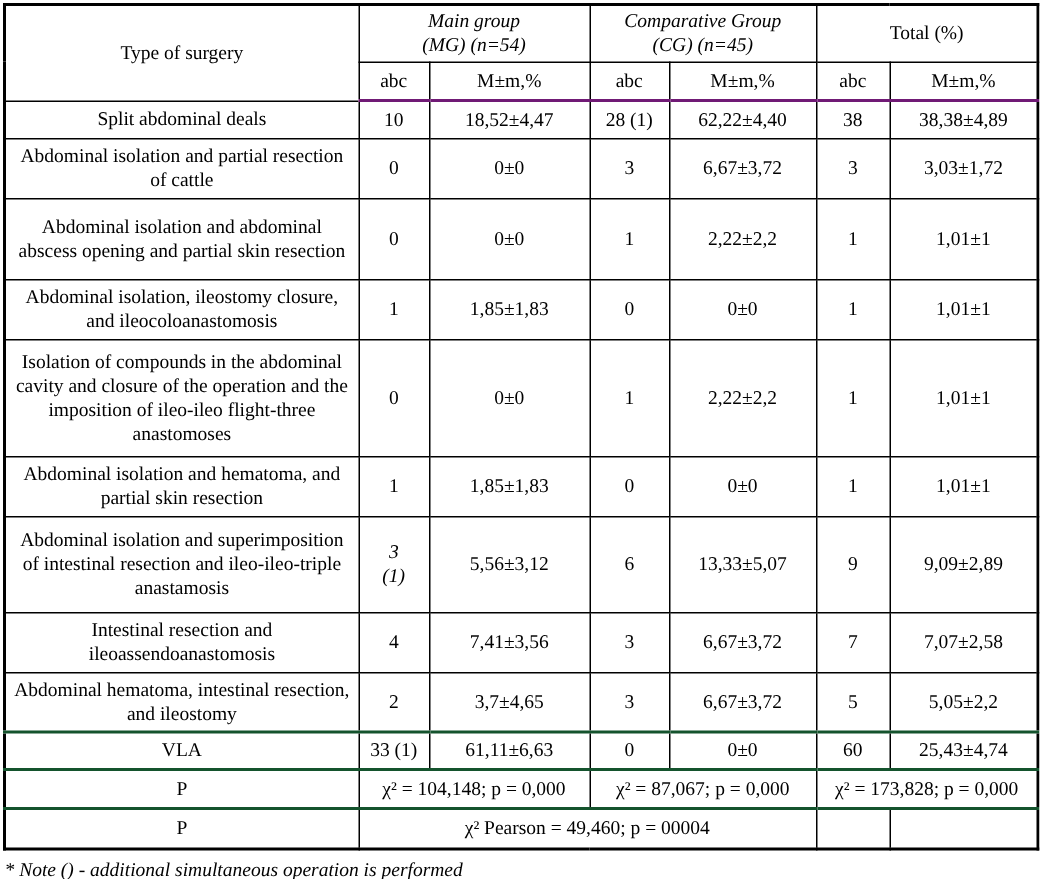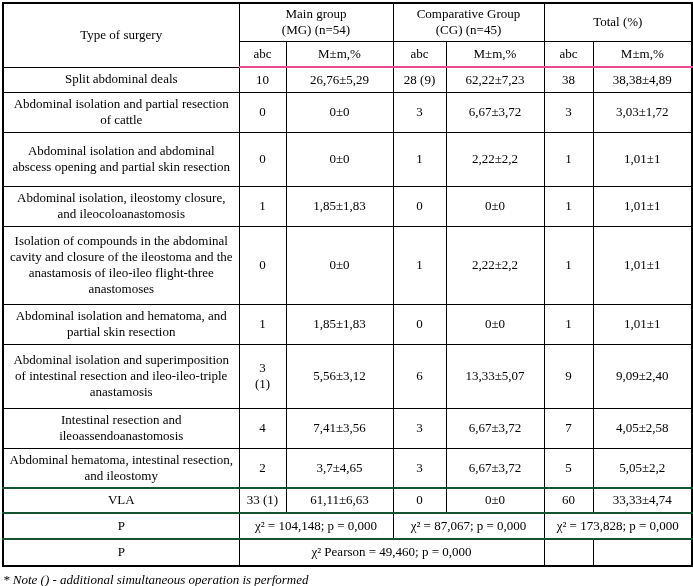--- a/index.html
+++ b/index.html
@@ -26,33 +26,34 @@
     border: 1px solid #000;
     font-size: 13px;
     font-weight: normal;
     text-align: center;
     vertical-align: middle;
     padding: 2px 3px;
     line-height: 1.25;
     overflow: hidden;
   }
   table.stats thead tr.subhead td {
-    border-bottom: 2px solid #ec4899;
+    border-bottom: 2px solid #701a75;
   }
   td.surgery {
     text-align: left;
     padding-left: 5px;
     padding-right: 4px;
     font-family: Liberation Serif, serif;
   }
   td.center-label {
     text-align: center;
   }
   td.prewrap, td.grouphead {
     white-space: pre-line;
+    font-style: italic;
   }
   tr.thick-top td {
     border-top: 2px solid #14532d;
   }
   .footnote {
     margin: 5px 0 0 1px;
     font-size: 13px;
     font-style: italic;
   }
 </style>
@@ -85,23 +86,23 @@
         <td>abc</td>
         <td>M±m,%</td>
         <td>abc</td>
         <td>M±m,%</td>
       </tr>
     </thead>
     <tbody>
       <tr style="height:25px">
         <td class="surgery">Split abdominal deals</td>
         <td>10</td>
-        <td>26,76±5,29</td>
-        <td>28 (9)</td>
-        <td>62,22±7,23</td>
+        <td>18,52±4,47</td>
+        <td>28 (1)</td>
+        <td>62,22±4,40</td>
         <td>38</td>
         <td>38,38±4,89</td>
       </tr>
       <tr style="height:40px">
         <td class="surgery">Abdominal isolation and partial resection of cattle</td>
         <td>0</td>
         <td>0±0</td>
         <td>3</td>
         <td>6,67±3,72</td>
         <td>3</td>
@@ -119,21 +120,21 @@
       <tr style="height:40px">
         <td class="surgery">Abdominal isolation, ileostomy closure, and ileocoloanastomosis</td>
         <td>1</td>
         <td>1,85±1,83</td>
         <td>0</td>
         <td>0±0</td>
         <td>1</td>
         <td>1,01±1</td>
       </tr>
       <tr style="height:78px">
-        <td class="surgery">Isolation of compounds in the abdominal cavity and closure of the ileostoma and the anastamosis of ileo-ileo flight-three anastomoses</td>
+        <td class="surgery">Isolation of compounds in the abdominal cavity and closure of the operation and the imposition of ileo-ileo flight-three anastomoses</td>
         <td>0</td>
         <td>0±0</td>
         <td>1</td>
         <td>2,22±2,2</td>
         <td>1</td>
         <td>1,01±1</td>
       </tr>
       <tr style="height:40px">
         <td class="surgery">Abdominal isolation and hematoma, and partial skin resection</td>
         <td>1</td>
@@ -144,58 +145,58 @@
         <td>1,01±1</td>
       </tr>
       <tr style="height:64px">
         <td class="surgery">Abdominal isolation and superimposition of intestinal resection and ileo-ileo-triple anastamosis</td>
         <td class="prewrap">3
 (1)</td>
         <td>5,56±3,12</td>
         <td>6</td>
         <td>13,33±5,07</td>
         <td>9</td>
-        <td>9,09±2,40</td>
+        <td>9,09±2,89</td>
       </tr>
       <tr style="height:40px">
         <td class="surgery">Intestinal resection and ileoassendoanastomosis</td>
         <td>4</td>
         <td>7,41±3,56</td>
         <td>3</td>
         <td>6,67±3,72</td>
         <td>7</td>
-        <td>4,05±2,58</td>
+        <td>7,07±2,58</td>
       </tr>
       <tr style="height:40px">
         <td class="surgery">Abdominal hematoma, intestinal resection, and ileostomy</td>
         <td>2</td>
         <td>3,7±4,65</td>
         <td>3</td>
         <td>6,67±3,72</td>
         <td>5</td>
         <td>5,05±2,2</td>
       </tr>
       <tr class="thick-top" style="height:25px">
         <td class="center-label">VLA</td>
         <td>33 (1)</td>
         <td>61,11±6,63</td>
         <td>0</td>
         <td>0±0</td>
         <td>60</td>
-        <td>33,33±4,74</td>
+        <td>25,43±4,74</td>
       </tr>
       <tr class="thick-top" style="height:26px">
         <td class="center-label">P</td>
         <td colspan="2">χ² = 104,148; p = 0,000</td>
         <td colspan="2">χ² = 87,067; p = 0,000</td>
         <td colspan="2">χ² = 173,828; p = 0,000</td>
       </tr>
       <tr class="thick-top" style="height:27px">
         <td class="center-label">P</td>
-        <td colspan="4">χ² Pearson = 49,460; p = 0,000</td>
+        <td colspan="4">χ² Pearson = 49,460; p = 00004</td>
         <td></td>
         <td></td>
       </tr>
     </tbody>
   </table>
 
   <div class="footnote">* Note () - additional simultaneous operation is performed</div>
 </div>
 
 </body></html>

